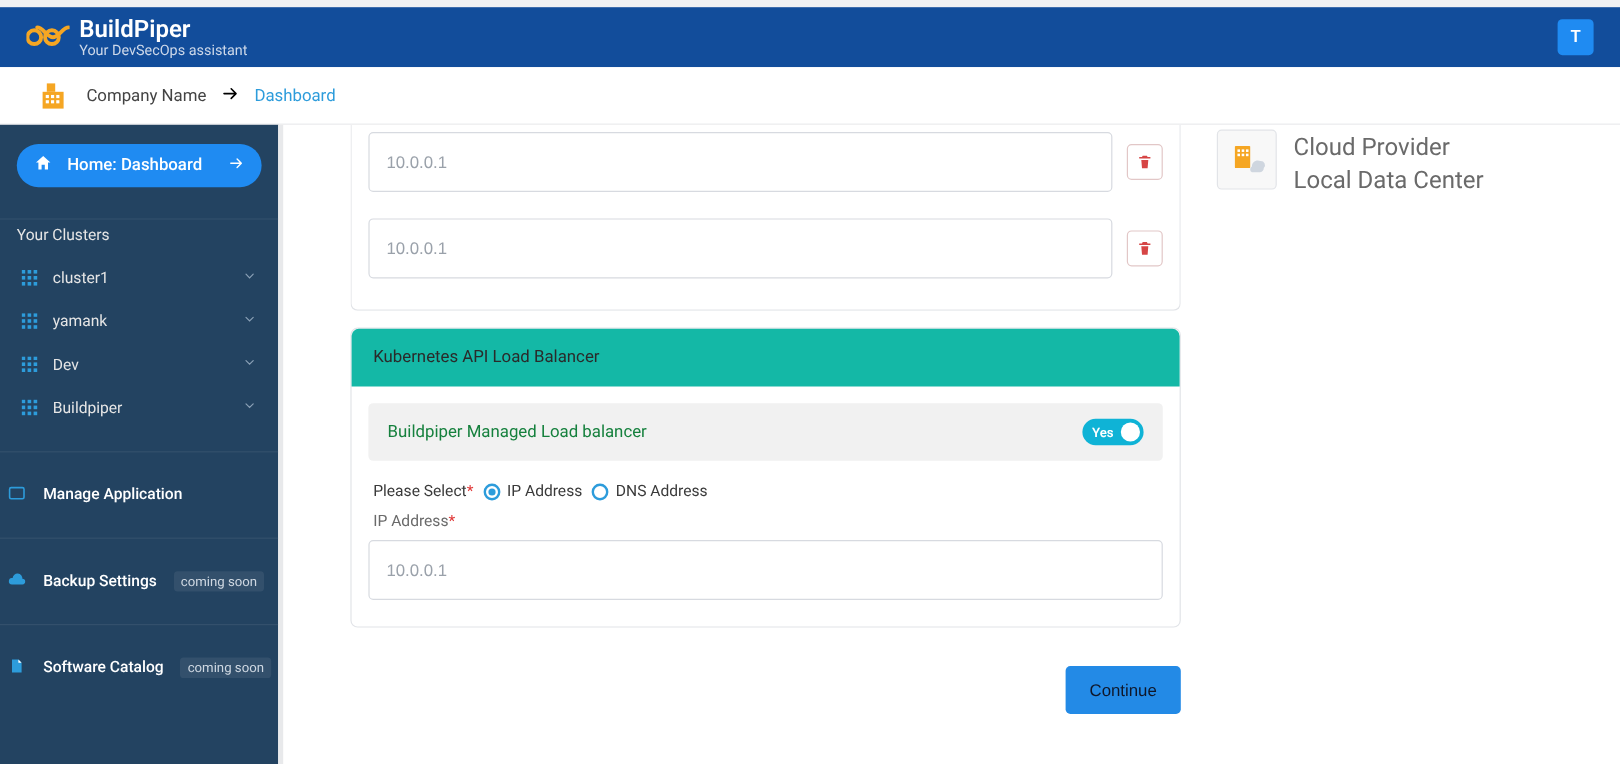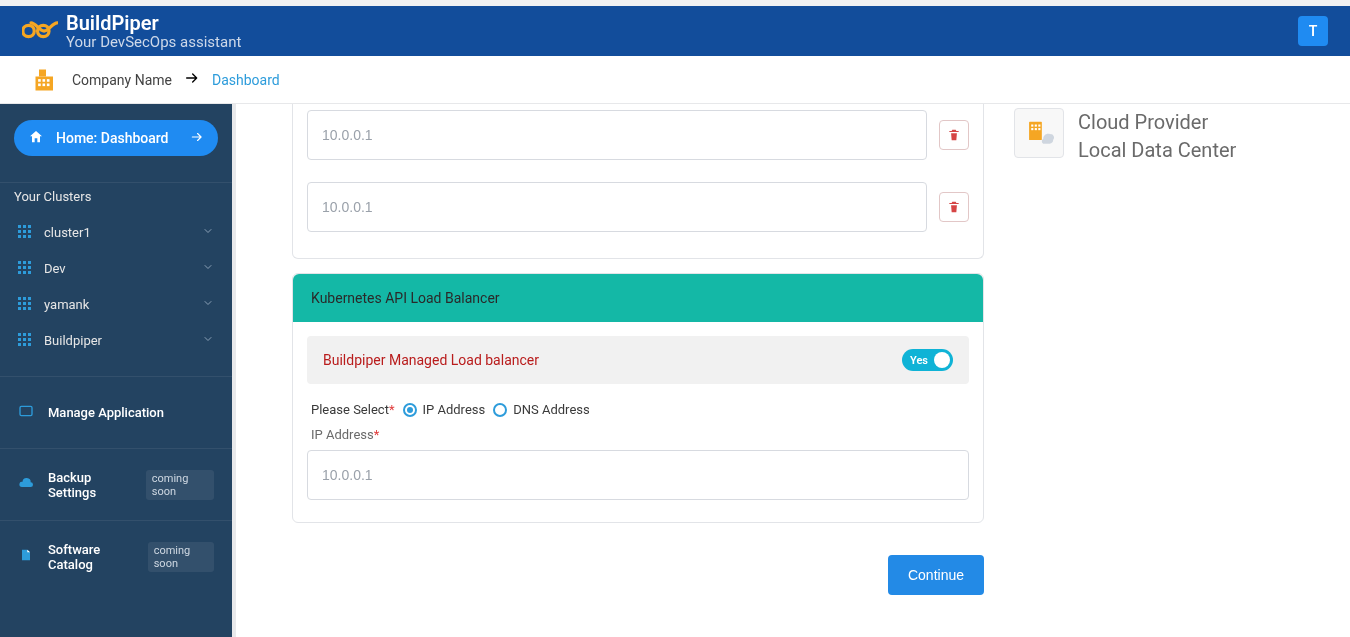--- a/index.html
+++ b/index.html
@@ -23,21 +23,21 @@
     justify-content:space-between;
     border-top:6px solid #f0f1f3;
   }
   .brand { display:flex; align-items:center; gap:8px; }
   .brand-logo {
     width:36px; height:24px; display:flex; align-items:center; justify-content:center;
   }
   .brand-text { line-height:1; }
   .brand-main { font-size:20px; font-weight:600; color:#ffffff; }
   .brand-main .accent { color:#ffffff; }
-  .brand-sub { font-size:15px; color:#cdd8e9; margin-top:2px; }
+  .brand-sub { font-size:12px; color:#cdd8e9; margin-top:2px; }
   .user-btn {
     width:30px; height:30px; background:#1f8bf2; color:#fff; border-radius:4px;
     display:flex; align-items:center; justify-content:center; font-weight:600; font-size:14px;
     cursor:pointer;
   }
 
   
   .crumbbar {
     height:48px;
     background:#ffffff;
@@ -92,21 +92,21 @@
     gap:12px;
     cursor:pointer;
   }
   .cluster-item .ci-icon { width:14px; height:14px; }
   .cluster-item .ci-label { color:#e6e6e6; font-size:13px; flex:1; }
   .cluster-item .ci-chevron { color:#8aa0b6; }
 
   .side-nav-item {
     display:flex; align-items:center;
     height:72px;
-    padding:0 18px;
+    padding:0 6px;
     gap:14px;
     border-top:1px solid #33506c;
     cursor:pointer;
   }
   .side-nav-item .sn-label { color:#ffffff; font-size:13px; font-weight:500; }
   .badge-soon {
     background:#33506c;
     color:#cfd8e2;
     font-size:11px;
     padding:2px 6px;
@@ -167,21 +167,21 @@
   .panel-body { padding:14px 14px 22px; }
 
   .lb-row {
     background:#f1f1f1;
     border-radius:4px;
     height:48px;
     display:flex; align-items:center; padding:0 16px;
     justify-content:space-between;
     margin-bottom:18px;
   }
-  .lb-row .lbl { color:#b91c1c; font-size:14px; }
+  .lb-row .lbl { color:#15803d; font-size:14px; }
   .toggle {
     display:flex; align-items:center; gap:0;
     background:#0fb3d6; height:22px; border-radius:11px; padding:2px 3px 2px 8px;
     cursor:pointer;
   }
   .toggle-text { color:#fff; font-size:11px; font-weight:600; margin-right:6px; }
   .toggle-dot { width:16px; height:16px; background:#fff; border-radius:50%; }
 
   .select-row { display:flex; align-items:center; gap:8px; font-size:13px; color:#3a3a3a; margin-bottom:10px; padding-left:4px; }
   .select-row .req { color:#e03a3a; }
@@ -196,21 +196,21 @@
   .radio .rlabel { color:#3a3a3a; font-size:13px; }
 
   .field-label { font-size:13px; color:#6a6a6a; margin:10px 0 8px 4px; }
   .field-label .req { color:#e03a3a; }
 
   .continue-btn {
     align-self:flex-end;
     margin-top:18px;
     margin-right:0;
     background:#238ae6;
-    color:#ffffff;
+    color:#0f172a;
     border:none;
     height:40px;
     padding:0 20px;
     border-radius:4px;
     font-size:14px;
     cursor:pointer;
   }
   .bottom-row { display:flex; justify-content:flex-end; }
 
   
@@ -328,21 +328,21 @@
                 <rect x="10" y="0" width="3" height="3"></rect>
                 <rect x="0" y="5" width="3" height="3"></rect>
                 <rect x="5" y="5" width="3" height="3"></rect>
                 <rect x="10" y="5" width="3" height="3"></rect>
                 <rect x="0" y="10" width="3" height="3"></rect>
                 <rect x="5" y="10" width="3" height="3"></rect>
                 <rect x="10" y="10" width="3" height="3"></rect>
               </g>
             </svg>
         </span>
-        <span class="ci-label">Dev</span>
+        <span class="ci-label">yamank</span>
         <span class="ci-chevron">
           <svg width="12" height="12" viewBox="0 0 24 24">
               <path d="M6 9l6 6 6-6" fill="none" stroke="#8aa0b6" stroke-width="2" stroke-linecap="round"></path>
             </svg>
         </span>
       </div>
       <div class="cluster-item">
         <span class="ci-icon">
           <svg width="14" height="14" viewBox="0 0 14 14">
               <g fill="#2d9cdb">
@@ -351,21 +351,21 @@
                 <rect x="10" y="0" width="3" height="3"></rect>
                 <rect x="0" y="5" width="3" height="3"></rect>
                 <rect x="5" y="5" width="3" height="3"></rect>
                 <rect x="10" y="5" width="3" height="3"></rect>
                 <rect x="0" y="10" width="3" height="3"></rect>
                 <rect x="5" y="10" width="3" height="3"></rect>
                 <rect x="10" y="10" width="3" height="3"></rect>
               </g>
             </svg>
         </span>
-        <span class="ci-label">yamank</span>
+        <span class="ci-label">Dev</span>
         <span class="ci-chevron">
           <svg width="12" height="12" viewBox="0 0 24 24">
               <path d="M6 9l6 6 6-6" fill="none" stroke="#8aa0b6" stroke-width="2" stroke-linecap="round"></path>
             </svg>
         </span>
       </div>
       <div class="cluster-item">
         <span class="ci-icon">
           <svg width="14" height="14" viewBox="0 0 14 14">
               <g fill="#2d9cdb">

